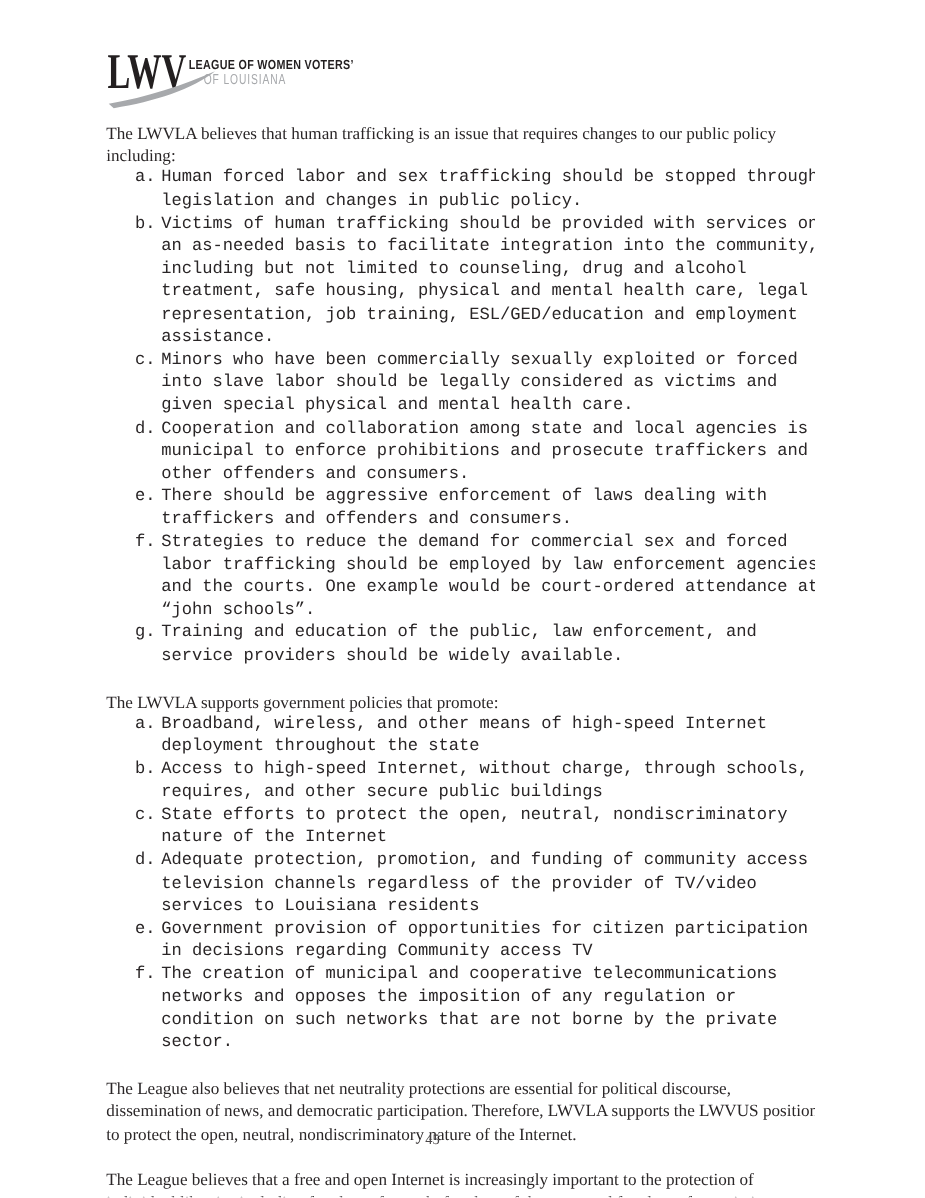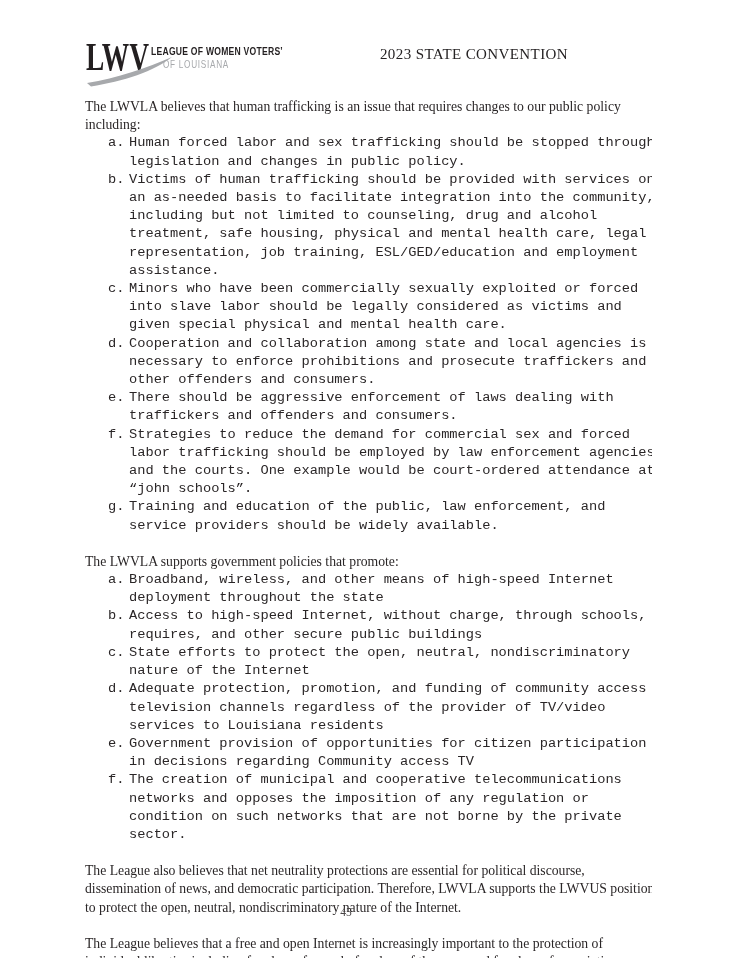--- a/index.html
+++ b/index.html
@@ -91,32 +91,31 @@
 
 <div class="page">
 
   <div class="header">
     <svg class="logo-svg" width="300" height="50" viewBox="0 0 300 50">
       <text x="1" y="30" font-family="Liberation Serif, DejaVu Serif, serif" font-weight="bold" font-size="40" fill="#231f20" textLength="63" lengthAdjust="spacingAndGlyphs">LWV</text>
       <path d="M2,43 C32,38 62,28 87,17 C70,31 38,41.5 6,46.5 Z" fill="#a7a9ac"></path>
       <text x="66" y="15" font-family="Liberation Sans, sans-serif" font-weight="bold" font-size="10.5" fill="#231f20" letter-spacing="0.3" textLength="132" lengthAdjust="spacingAndGlyphs">LEAGUE OF WOMEN VOTERS’</text>
       <text x="78" y="27.5" font-family="Liberation Sans, sans-serif" font-size="11.5" fill="#a7a9ac" letter-spacing="1" textLength="66" lengthAdjust="spacingAndGlyphs">OF LOUISIANA</text>
     </svg>
-    <div class="convention-title">2023 STATE CONVENTION</div>
   </div>
 
   <div class="content">
 
     <p class="tight">The LWVLA believes that human trafficking is an issue that requires changes to our public policy including:</p>
 
     <ol class="alpha-list">
         <li>Human forced labor and sex trafficking should be stopped through legislation and changes in public policy.</li>
         <li>Victims of human trafficking should be provided with services on an as-needed basis to facilitate integration into the community, including but not limited to counseling, drug and alcohol treatment, safe housing, physical and mental health care, legal representation, job training, ESL/GED/education and employment assistance.</li>
         <li>Minors who have been commercially sexually exploited or forced into slave labor should be legally considered as victims and given special physical and mental health care.</li>
-        <li>Cooperation and collaboration among state and local agencies is necessary to enforce prohibitions and prosecute traffickers and other offenders and consumers.</li>
+        <li>Cooperation and collaboration among state and local agencies is municipal to enforce prohibitions and prosecute traffickers and other offenders and consumers.</li>
         <li>There should be aggressive enforcement of laws dealing with traffickers and offenders and consumers.</li>
         <li>Strategies to reduce the demand for commercial sex and forced labor trafficking should be employed by law enforcement agencies and the courts. One example would be court-ordered attendance at “john schools”.</li>
         <li>Training and education of the public, law enforcement, and service providers should be widely available.</li>
       </ol>
 
 
     <p class="tight">The LWVLA supports government policies that promote:</p>
 
     <ol class="alpha-list">
         <li>Broadband, wireless, and other means of high-speed Internet deployment throughout the state</li>

